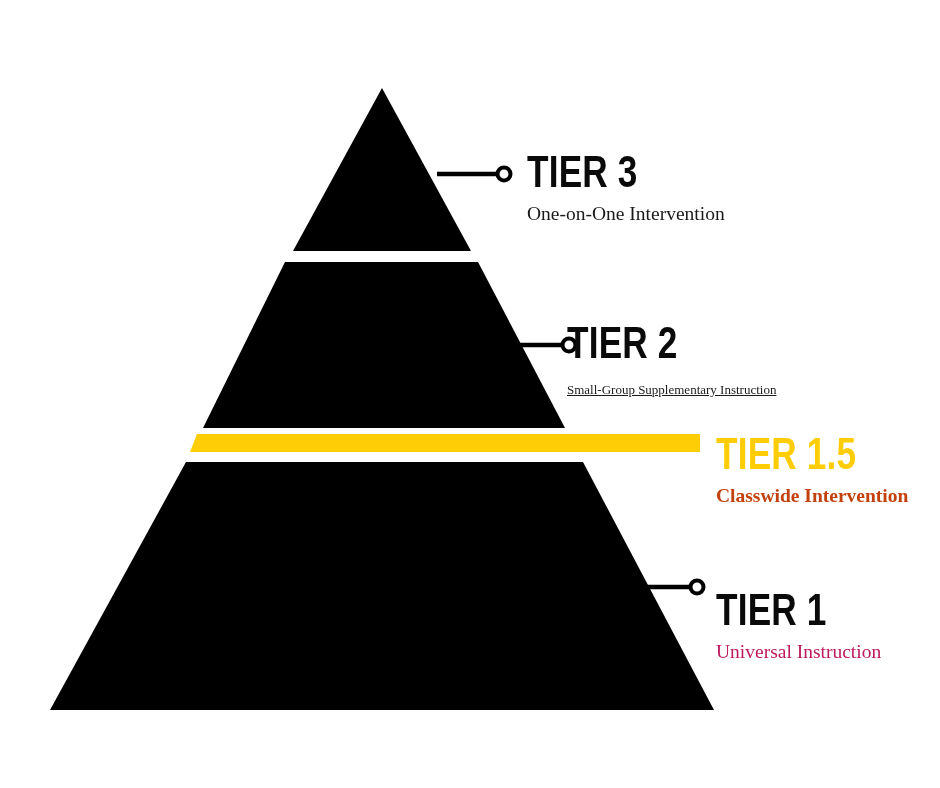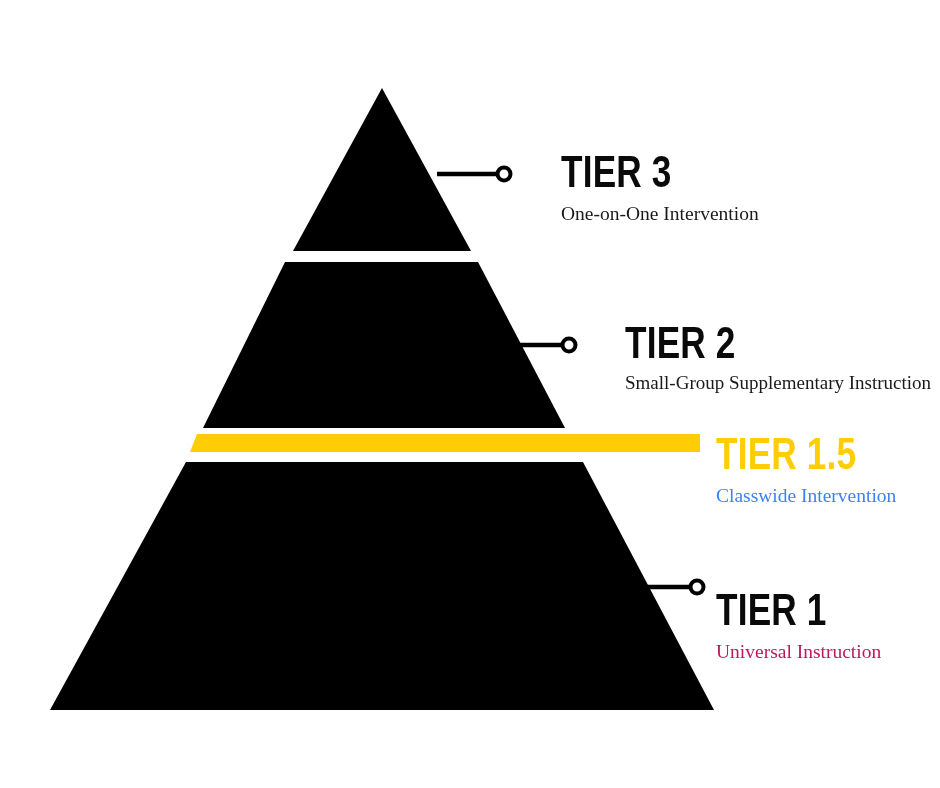--- a/index.html
+++ b/index.html
@@ -43,28 +43,28 @@
   }
   .tier-sub {
     font-family: "Liberation Serif", "DejaVu Serif", serif;
     font-weight: 400;
     line-height: 1.1;
     margin: 0;
     white-space: nowrap;
     color: #1a1a1a;
   }
   
-  #label-tier-3 { left: 561px; top: 150px; }
+  #label-tier-3 { left: 527px; top: 150px; }
   #label-tier-3 .tier-title { font-size: 44px; }
   #label-tier-3 .tier-sub   { font-size: 19.5px; margin-top: 9px; }
 
   
-  #label-tier-2 { left: 625px; top: 321px; }
+  #label-tier-2 { left: 567px; top: 321px; }
   #label-tier-2 .tier-title { font-size: 44px; }
-  #label-tier-2 .tier-sub   { font-size: 19px; margin-top: 8px; }
+  #label-tier-2 .tier-sub   { font-size: 13px; margin-top: 18px; text-decoration: underline; }
 
   
   #label-tier-15 { left: 716px; top: 432px; }
   #label-tier-15 .tier-title { font-size: 44px; }
   #label-tier-15 .tier-sub   { font-size: 19.5px; margin-top: 9px; }
 
   
   #label-tier-1 { left: 716px; top: 588px; }
   #label-tier-1 .tier-title { font-size: 44px; }
   #label-tier-1 .tier-sub   { font-size: 19.5px; margin-top: 9px; }
@@ -105,21 +105,21 @@
     <div class="tier-sub" style="color: rgb(26, 26, 26); text-align: right;">One-on-One Intervention</div>
   </div>
 
   <div class="label-group" id="label-tier-2">
     <div class="tier-title" style="color: rgb(10, 10, 10);">TIER 2</div>
     <div class="tier-sub" style="color: rgb(26, 26, 26);">Small-Group Supplementary Instruction</div>
   </div>
 
   <div class="label-group" id="label-tier-15">
     <div class="tier-title" style="color: rgb(255, 205, 5);">TIER 1.5</div>
-    <div class="tier-sub" style="color: #3b82f6;">Classwide Intervention</div>
+    <div class="tier-sub" style="color: #c2410c; font-weight: bold;">Classwide Intervention</div>
   </div>
 
   <div class="label-group" id="label-tier-1">
     <div class="tier-title" style="color: rgb(10, 10, 10);">TIER 1</div>
     <div class="tier-sub" style="color: #be185d;">Universal Instruction</div>
   </div>
 
 </div>
 
 </body></html>

